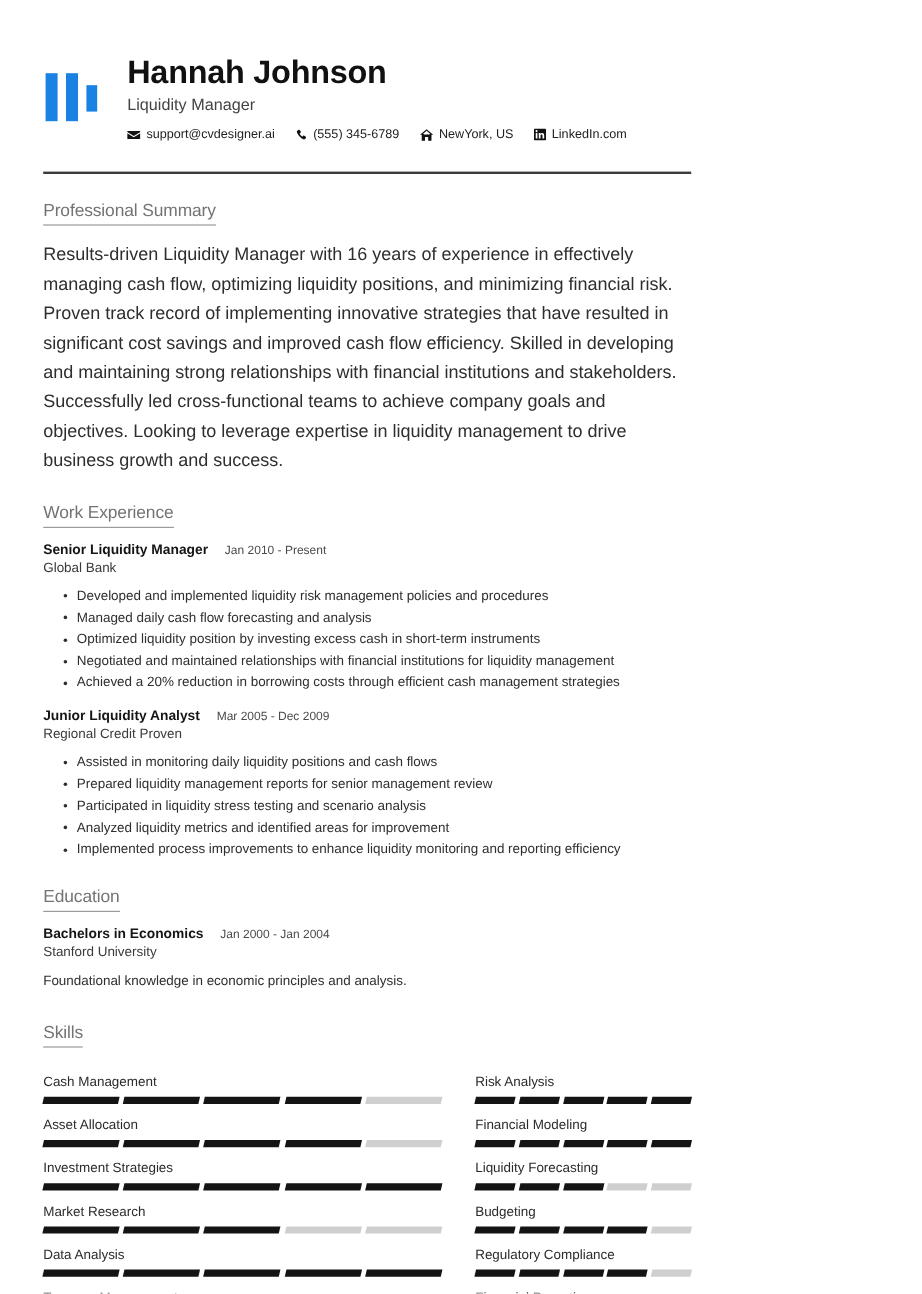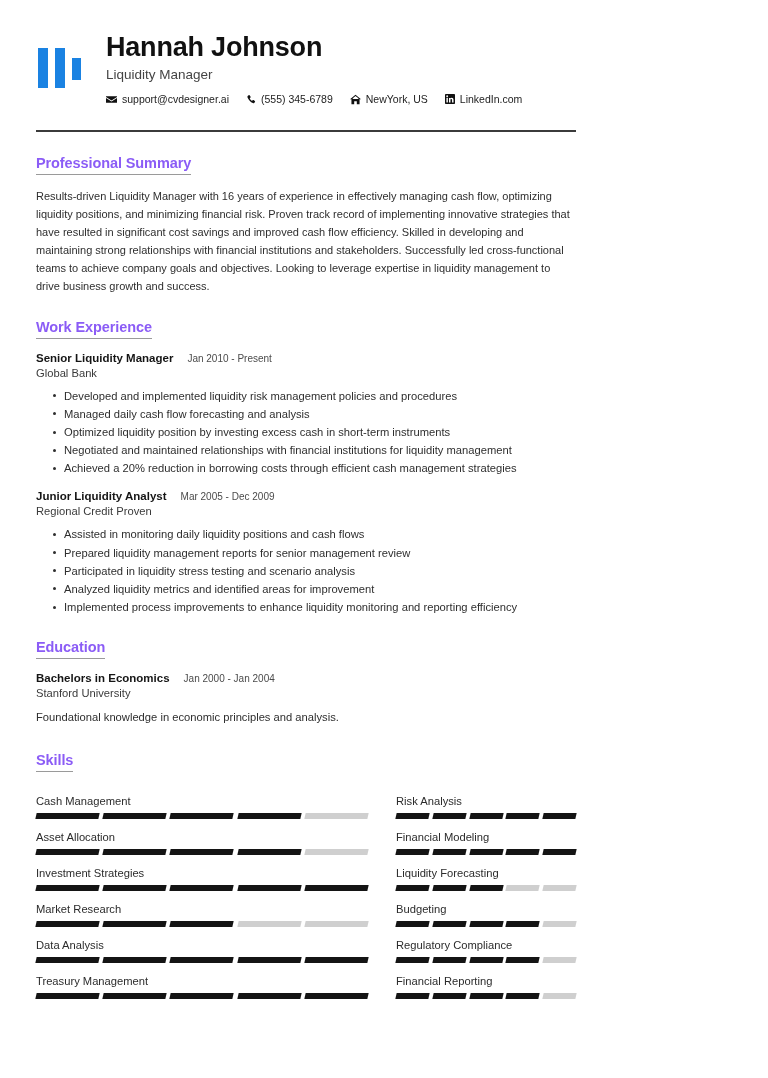--- a/index.html
+++ b/index.html
@@ -8,21 +8,21 @@
     height: 1078px;
     background: #ffffff;
     font-family: "Liberation Sans", sans-serif;
     color: #333333;
     overflow: hidden;
   }
   .page {
     width: 612px;
     height: 1078px;
     position: relative;
-    padding: 0 36px;
+    padding: 13px 36px;
   }
 
   
   .header {
     display: flex;
     align-items: flex-start;
     padding-top: 32px;
   }
   .logo {
     width: 46px;
@@ -84,31 +84,31 @@
     height: 2px;
     background: #3b3b3b;
     margin-top: 25px;
   }
 
   
   .section { margin-top: 22px; }
   .section.tight { margin-top: 24px; }
   .sec-title {
     font-size: 14.5px;
-    font-weight: bold;
-    color: #8b5cf6;
+    font-weight: normal;
+    color: #737373;
     display: inline-block;
     padding-bottom: 3px;
     border-bottom: 1.6px solid #9a9a9a;
     letter-spacing: -0.1px;
   }
   .sec-body { margin-top: 13px; }
 
   .summary {
-    font-size: 11px;
+    font-size: 15px;
     line-height: 1.63;
     color: #2e2e2e;
     text-align: left;
   }
 
   
   .entry { margin-top: 13px; }
   .entry:first-child { margin-top: 0; }
   .entry-head {
     display: flex;

